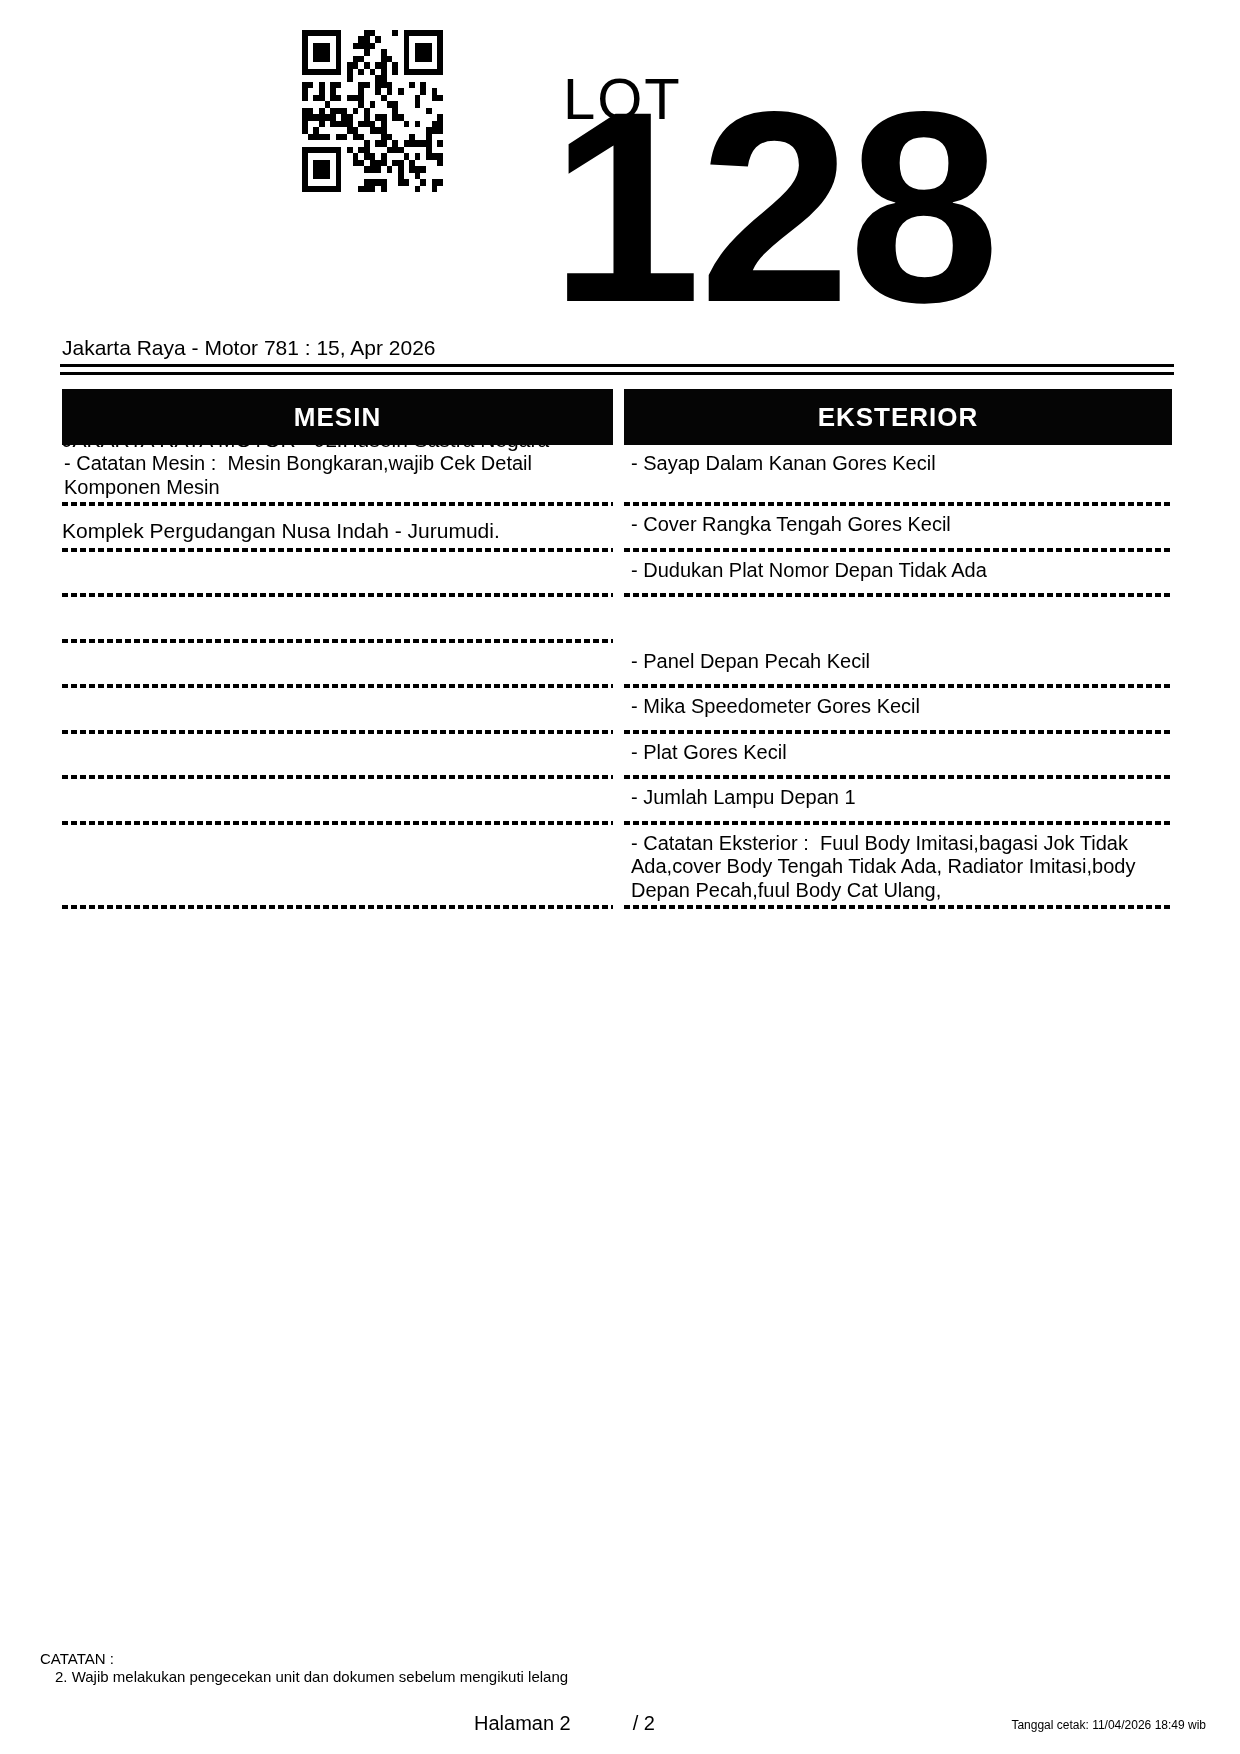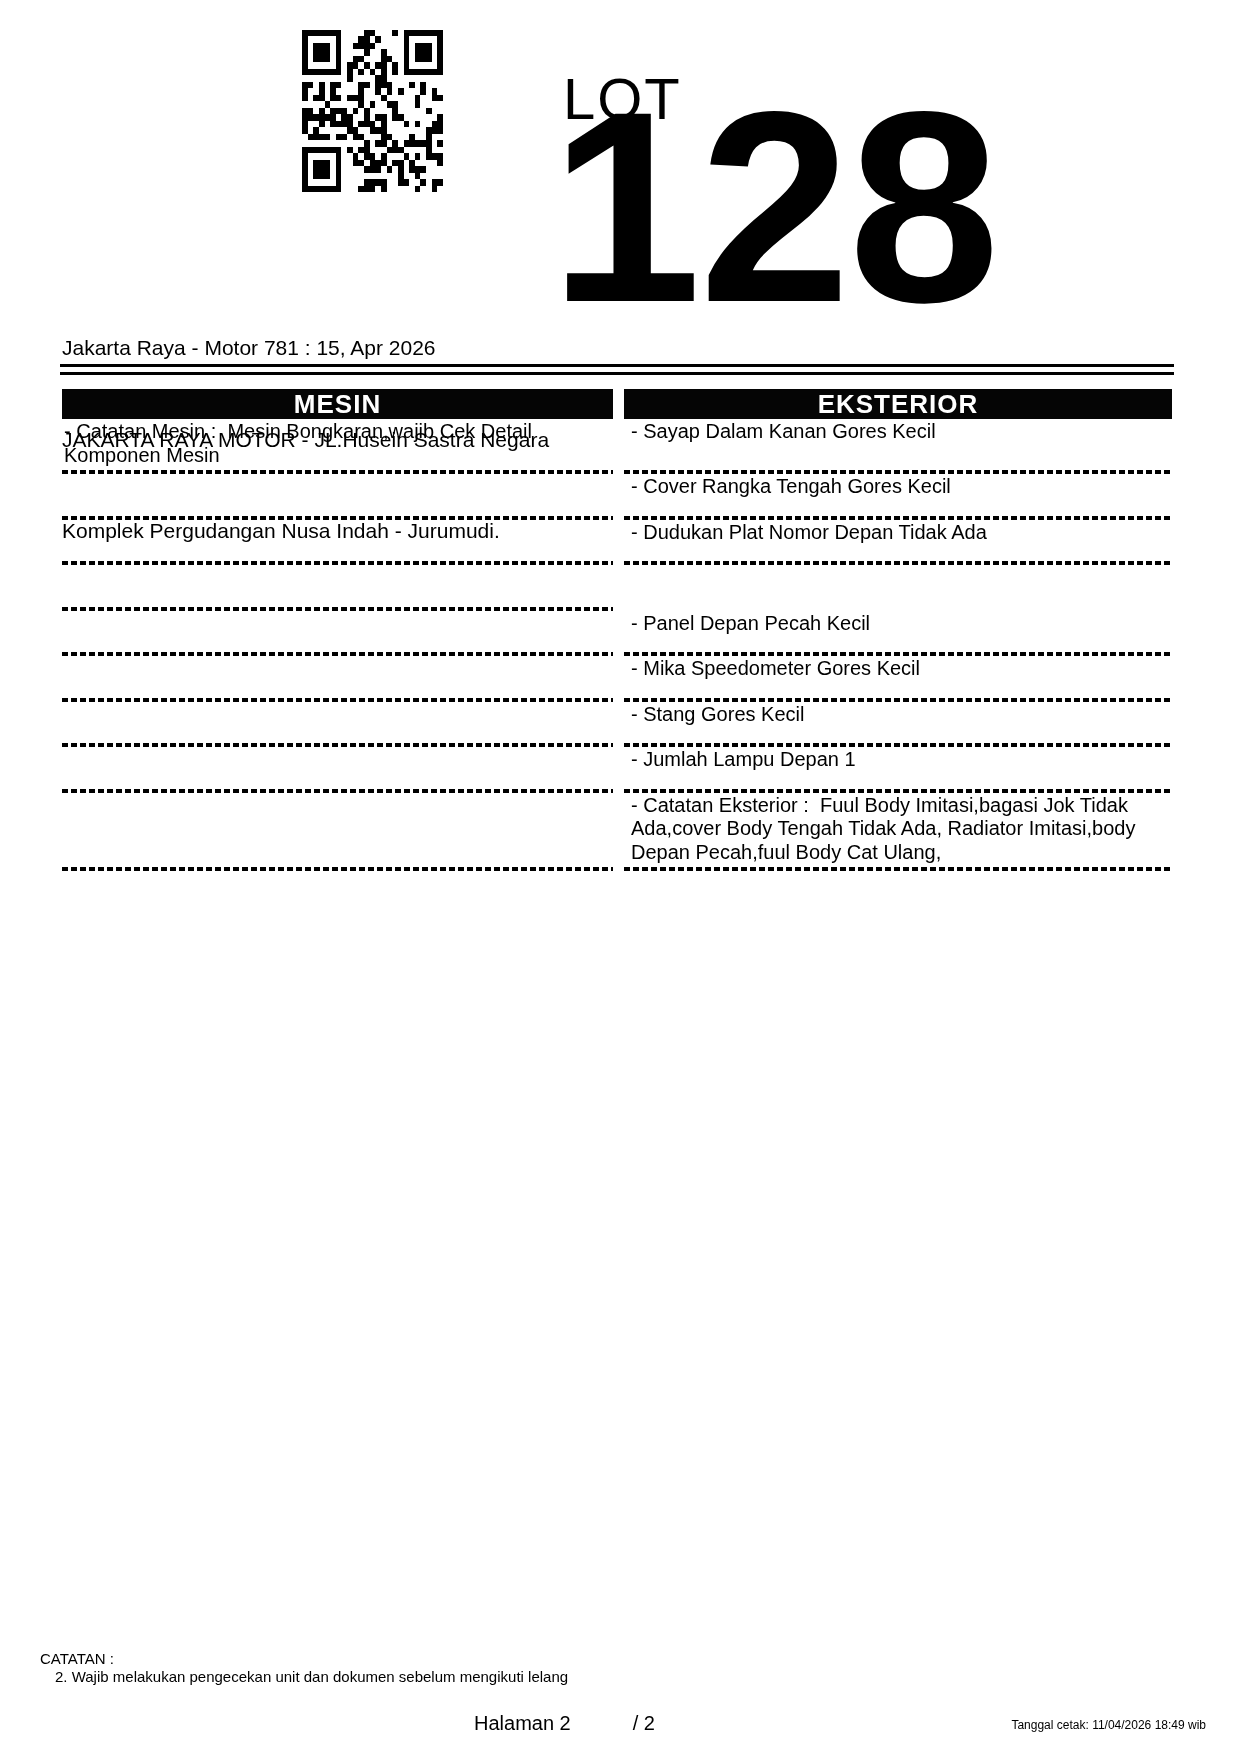--- a/index.html
+++ b/index.html
@@ -40,31 +40,31 @@
     position:absolute;left:60px;top:364px;width:1114px;height:11px;
     border-top:3.5px solid var(--ink);
     border-bottom:3.5px solid var(--ink);
   }
   
   .dmg-table{
     position:absolute;left:62px;top:389px;width:1110px;
   }
   .col-headers{display:flex;gap:11px;}
   .col-header{
-    height:30px;background:var(--header-bg);color:var(--header-fg);
+    height:56px;background:var(--header-bg);color:var(--header-fg);
     font-size:26px;font-weight:bold;letter-spacing:1px;
     display:flex;align-items:center;justify-content:center;
   }
   .col-header.left{width:551px;}
   .col-header.right{width:548px;}
   .trow{display:flex;gap:11px;min-height:45.5px;}
   .cell{
     position:relative;
     font-size:20px;line-height:23.5px;
-    padding:1px 6px 7px 2px;
+    padding:7px 6px 7px 2px;
     white-space:pre-wrap;
   }
   .cell.mesin{width:551px;}
   .cell.eksterior{width:548px;padding-left:7px;}
   .cell::after{
     content:"";position:absolute;left:0;right:0;bottom:0;height:4px;
     background:repeating-linear-gradient(90deg,var(--ink) 0 6px,transparent 6px 9px);
   }
   
   .catatan{
@@ -332,21 +332,21 @@
         </div>
 
 
         <div class="trow">
           <div class="cell mesin"></div>
           <div class="cell eksterior">- Mika Speedometer Gores Kecil</div>
         </div>
 
         <div class="trow">
           <div class="cell mesin"></div>
-          <div class="cell eksterior">- Stang Gores Kecil</div>
+          <div class="cell eksterior">- Plat Gores Kecil</div>
         </div>
 
         <div class="trow">
           <div class="cell mesin"></div>
           <div class="cell eksterior">- Jumlah Lampu Depan 1</div>
         </div>
 
         <div class="trow">
           <div class="cell mesin"></div>
           <div class="cell eksterior">- Catatan Eksterior :  Fuul Body Imitasi,bagasi Jok Tidak Ada,cover Body Tengah Tidak Ada, Radiator Imitasi,body Depan Pecah,fuul Body Cat Ulang,</div>

